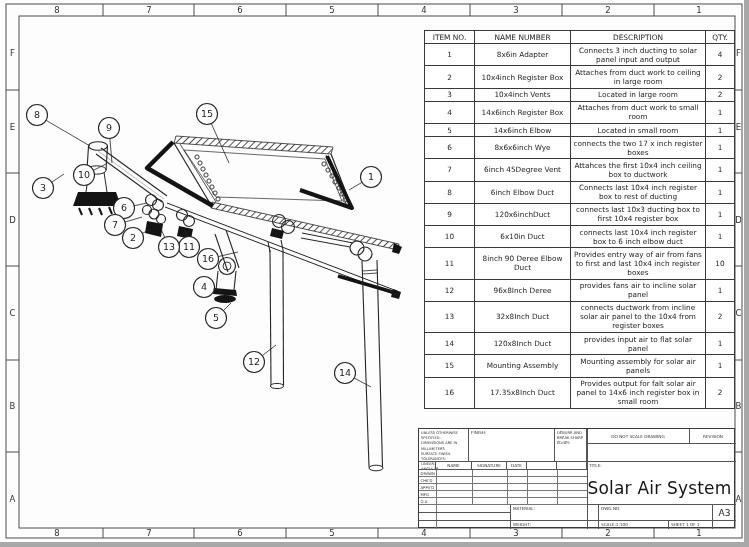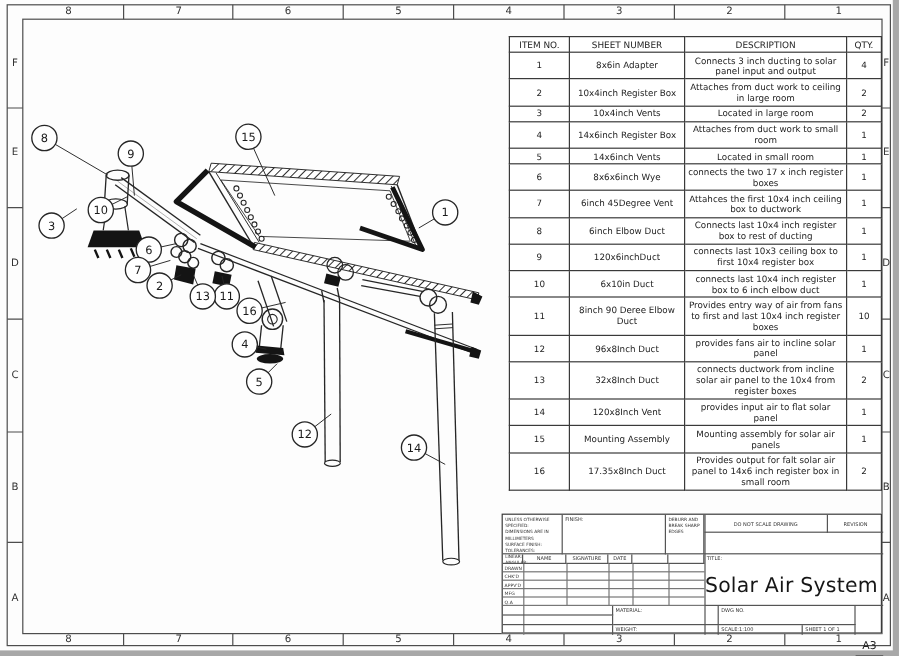--- a/index.html
+++ b/index.html
@@ -276,21 +276,21 @@
       <div class="zone" style="left: 738.5px; top: 220px;">D</div>
       <div class="zone" style="left: 738.5px; top: 313px;">C</div>
       <div class="zone" style="left: 738.5px; top: 406px;">B</div>
       <div class="zone" style="left: 738.5px; top: 499px;">A</div>
     </div>
 
   <table class="bom">
     <thead>
       <tr>
         <th class="c-item">ITEM NO.</th>
-        <th class="c-part">SHEET NUMBER</th>
+        <th class="c-part">NAME NUMBER</th>
         <th class="c-desc">DESCRIPTION</th>
         <th class="c-qty">QTY.</th>
       </tr>
     </thead>
     <tbody id="bom-body">
         <tr>
           <td>1</td>
           <td>8x6in Adapter</td>
           <td>Connects 3 inch ducting to solar panel input and output</td>
           <td>4</td>
@@ -308,21 +308,21 @@
           <td>2</td>
         </tr>
         <tr>
           <td>4</td>
           <td>14x6inch Register Box</td>
           <td>Attaches from duct work to small room</td>
           <td>1</td>
         </tr>
         <tr>
           <td>5</td>
-          <td>14x6inch Vents</td>
+          <td>14x6inch Elbow</td>
           <td>Located in small room</td>
           <td>1</td>
         </tr>
         <tr>
           <td>6</td>
           <td>8x6x6inch Wye</td>
           <td>connects the two 17 x inch register boxes</td>
           <td>1</td>
         </tr>
         <tr>
@@ -333,50 +333,50 @@
         </tr>
         <tr>
           <td>8</td>
           <td>6inch Elbow Duct</td>
           <td>Connects last 10x4 inch register box to rest of ducting</td>
           <td>1</td>
         </tr>
         <tr>
           <td>9</td>
           <td>120x6inchDuct</td>
-          <td>connects last 10x3 ceiling box to first 10x4 register box</td>
+          <td>connects last 10x3 ducting box to first 10x4 register box</td>
           <td>1</td>
         </tr>
         <tr>
           <td>10</td>
           <td>6x10in Duct</td>
           <td>connects last 10x4 inch register box to 6 inch elbow duct</td>
           <td>1</td>
         </tr>
         <tr>
           <td>11</td>
           <td>8inch 90 Deree Elbow Duct</td>
           <td>Provides entry way of air from fans to first and last 10x4 inch register boxes</td>
           <td>10</td>
         </tr>
         <tr>
           <td>12</td>
-          <td>96x8Inch Duct</td>
+          <td>96x8Inch Deree</td>
           <td>provides fans air to incline solar panel</td>
           <td>1</td>
         </tr>
         <tr>
           <td>13</td>
           <td>32x8Inch Duct</td>
           <td>connects ductwork from incline solar air panel to the 10x4 from register boxes</td>
           <td>2</td>
         </tr>
         <tr>
           <td>14</td>
-          <td>120x8Inch Vent</td>
+          <td>120x8Inch Duct</td>
           <td>provides input air to flat solar panel</td>
           <td>1</td>
         </tr>
         <tr>
           <td>15</td>
           <td>Mounting Assembly</td>
           <td>Mounting assembly for solar air panels</td>
           <td>1</td>
         </tr>
         <tr>
@@ -443,21 +443,21 @@
     <div class="cell" style="left:0;top:92px;width:92px;height:8px;border-bottom:none;"></div>
     <div class="cell" style="left:92px;top:76px;width:88px;height:16px;">
       <span class="lbl">MATERIAL:</span>
     </div>
     <div class="cell" style="left:92px;top:92px;width:88px;height:8px;border-bottom:none;">
       <span class="lbl">WEIGHT:</span>
     </div>
     <div class="cell" style="left:180px;top:76px;width:114px;height:16px;">
       <span class="lbl">DWG NO.</span>
     </div>
-    <div class="cell ctr a3" style="left:294px;top:76px;width:23px;height:16px;border-right:none;margin-top:26px;">A3</div>
+    <div class="cell ctr a3" style="left:294px;top:76px;width:23px;height:16px;border-right:none;">A3</div>
     <div class="cell" style="left:180px;top:92px;width:70px;height:8px;border-bottom:none;">
       <span class="lbl">SCALE:1:100</span>
     </div>
     <div class="cell" style="left:250px;top:92px;width:44px;height:8px;border-bottom:none;">
       <span class="lbl">SHEET 1 OF 1</span>
     </div>
     <div class="cell" style="left:294px;top:92px;width:23px;height:8px;border-bottom:none;border-right:none;"></div>
   </div>
 </div>
 

